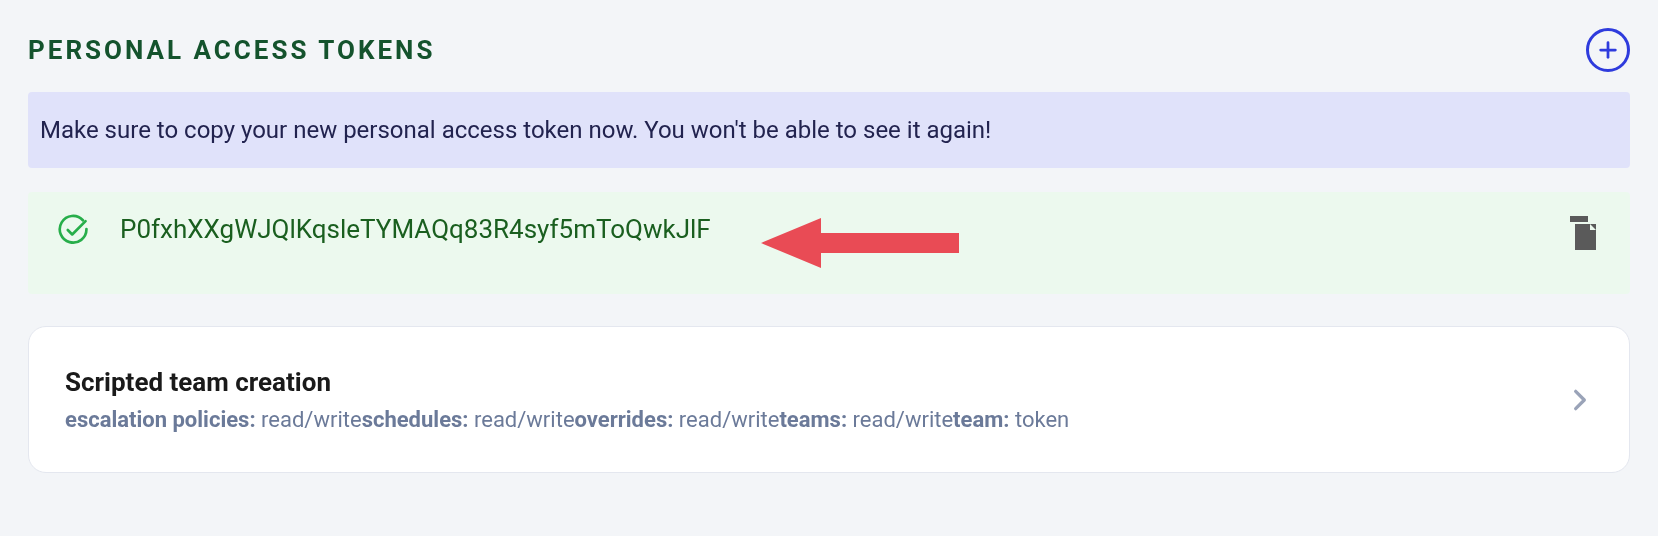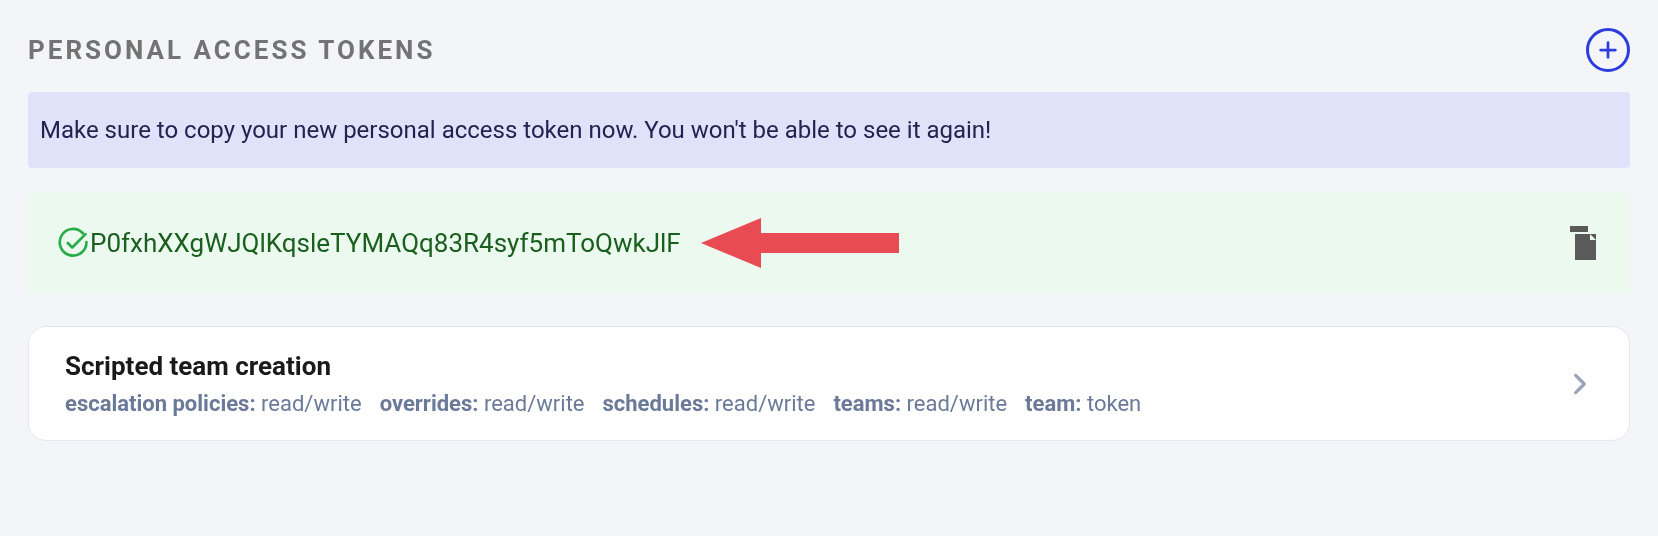--- a/index.html
+++ b/index.html
@@ -12,21 +12,21 @@
   .header-row {
     display: flex;
     align-items: center;
     justify-content: space-between;
     margin-bottom: 20px;
   }
   .section-title {
     font-size: 26px;
     font-weight: 700;
     letter-spacing: 3px;
-    color: #737373;
+    color: #14532d;
     text-transform: uppercase;
   }
   .add-btn {
     width: 44px;
     height: 44px;
     border: 3px solid #2e3bdd;
     border-radius: 50%;
     background: transparent;
     display: flex;
     align-items: center;
@@ -40,22 +40,23 @@
     font-size: 24px;
     padding: 24px 12px;
     border-radius: 4px;
     margin-bottom: 24px;
   }
   .token-box {
     background: #ecf9ee;
     border-radius: 4px;
     padding: 22px 30px;
     display: flex;
-    align-items: center;
+    align-items: flex-start;
     margin-bottom: 32px;
+    gap: 30px;
   }
   .check-icon {
     width: 32px;
     height: 32px;
     flex-shrink: 0;
   }
   .token-text {
     color: #1a5f1f;
     font-size: 26px;
     flex-shrink: 0;
@@ -73,36 +74,35 @@
   .copy-icon {
     width: 34px;
     height: 38px;
     flex-shrink: 0;
     cursor: pointer;
   }
   .token-card {
     background: #ffffff;
     border: 1px solid #e4e7ef;
     border-radius: 18px;
-    padding: 24px 36px;
+    padding: 40px 36px;
     display: flex;
     align-items: center;
     justify-content: space-between;
   }
   .token-card-left { flex: 1; }
   .token-name {
     font-size: 26px;
     font-weight: 700;
     color: #1a1a1a;
     margin-bottom: 10px;
   }
   .scopes {
     display: flex;
     flex-wrap: wrap;
-    gap: 18px;
   }
   .scope {
     color: #6b7a99;
     font-size: 22px;
   }
   .scope-key { font-weight: 700; }
   .chevron-icon {
     width: 26px;
     height: 26px;
     flex-shrink: 0;
@@ -139,22 +139,22 @@
     <path d="M9 10 H30 V36 H9 Z" fill="#5a5a5a"></path>
     <path d="M24 10 L30 16 L24 16 Z" fill="#ecf9ee"></path>
   </svg>
 </div>
 
 <div class="token-card">
   <div class="token-card-left">
     <div class="token-name">Scripted team creation</div>
     <div class="scopes" id="scopes">
         <span class="scope"><span class="scope-key">escalation policies:</span><span> read/write</span></span>
+        <span class="scope"><span class="scope-key">schedules:</span><span> read/write</span></span>
         <span class="scope"><span class="scope-key">overrides:</span><span> read/write</span></span>
-        <span class="scope"><span class="scope-key">schedules:</span><span> read/write</span></span>
         <span class="scope"><span class="scope-key">teams:</span><span> read/write</span></span>
         <span class="scope"><span class="scope-key">team:</span><span> token</span></span>
       </div>
   </div>
   <svg class="chevron-icon" viewBox="0 0 24 24" fill="none" stroke="#9aa3b8" stroke-width="3" stroke-linecap="round" stroke-linejoin="round">
     <polyline points="8,4 16,12 8,20"></polyline>
   </svg>
 </div>
 
 </body></html>

